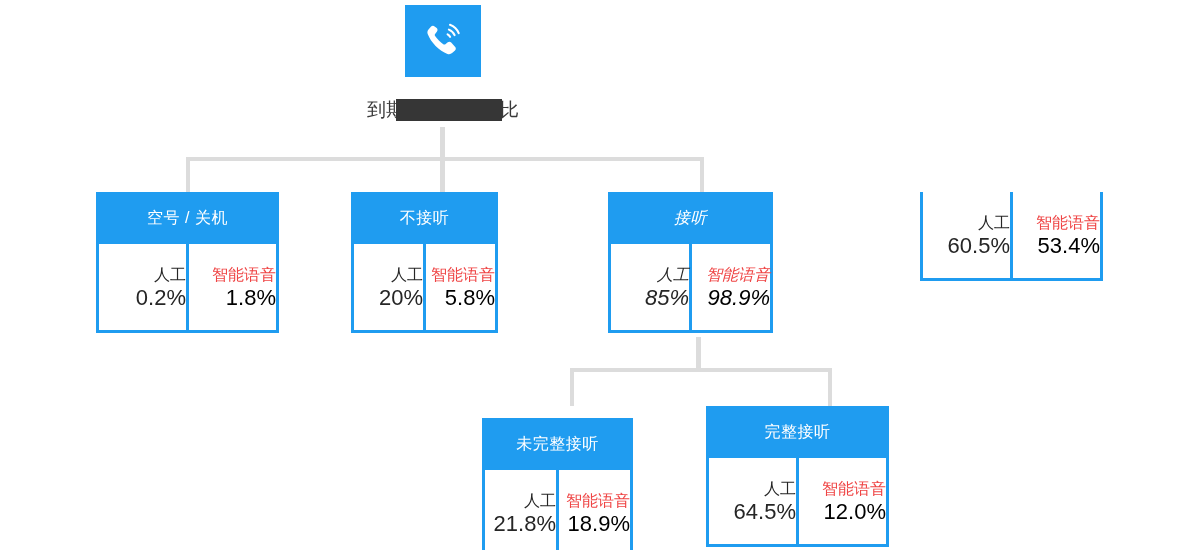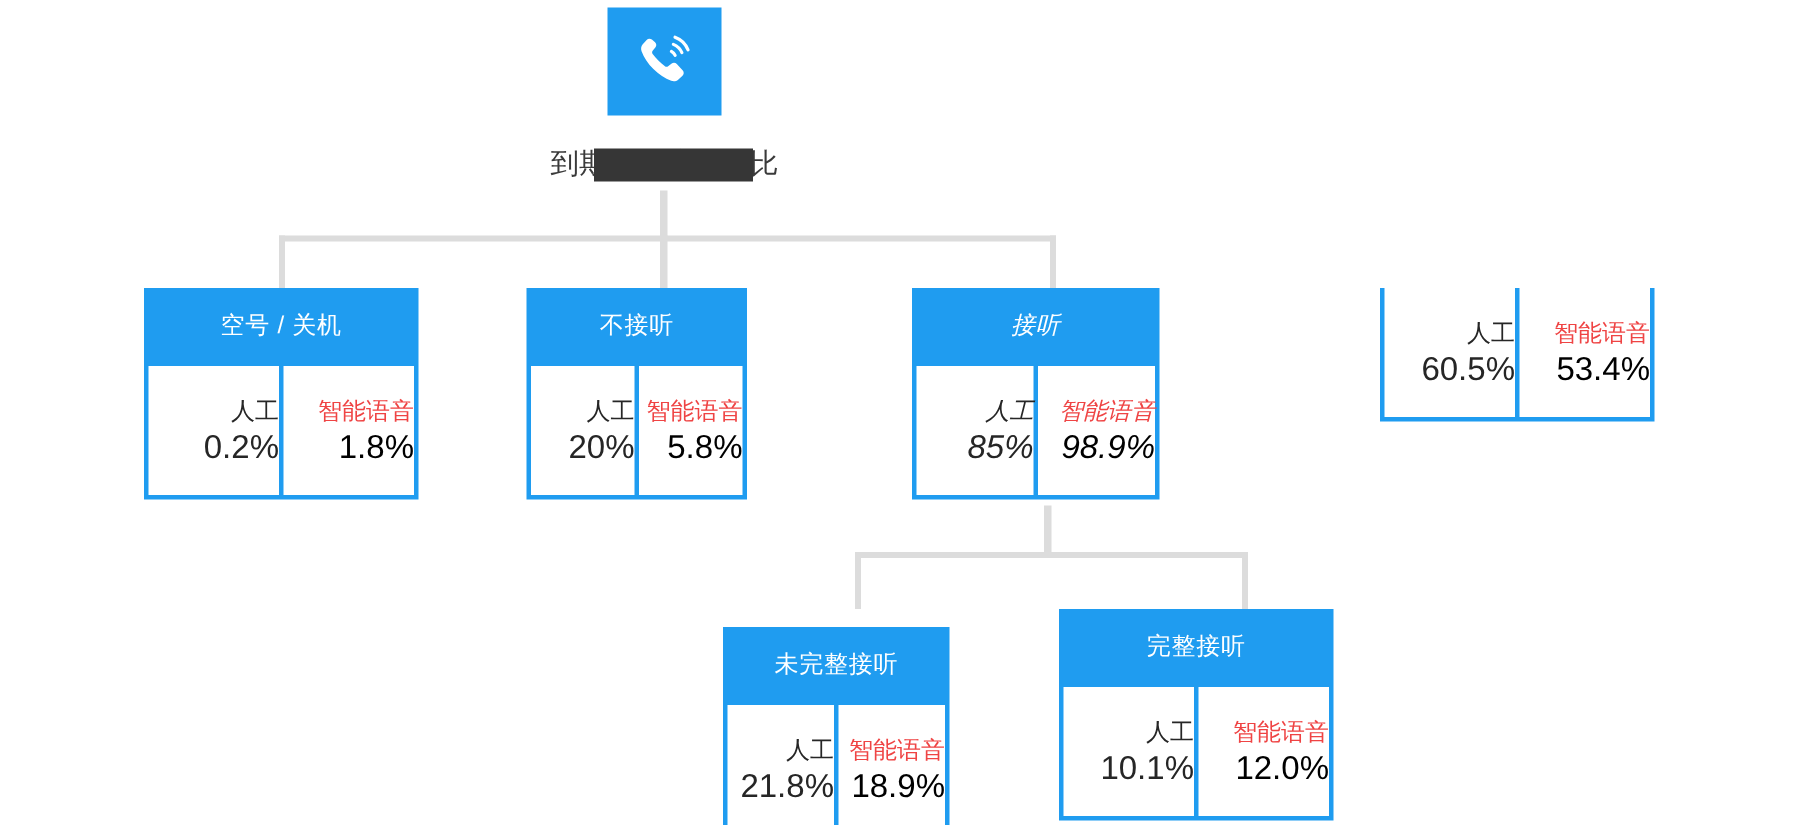--- a/index.html
+++ b/index.html
@@ -205,21 +205,21 @@
         <div class="cell-value">18.9%</div>
       </div>
     </div>
   </div>
 
   <div class="node" style="left:706px; top:406px; width:183px;">
     <div class="node-head">完整接听</div>
     <div class="node-body">
       <div class="cell human">
         <div class="cell-label">人工</div>
-        <div class="cell-value">10.1%</div>
+        <div class="cell-value">64.5%</div>
       </div>
       <div class="cell ai">
         <div class="cell-label">智能语音</div>
         <div class="cell-value">12.0%</div>
       </div>
     </div>
   </div>
 
 </div>
 

